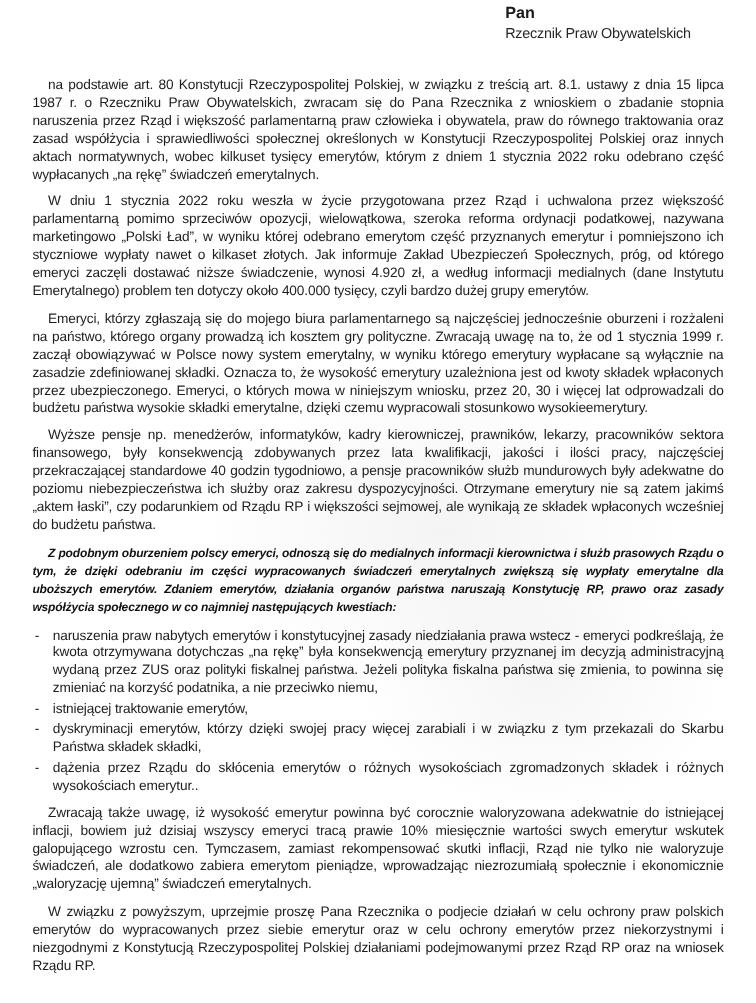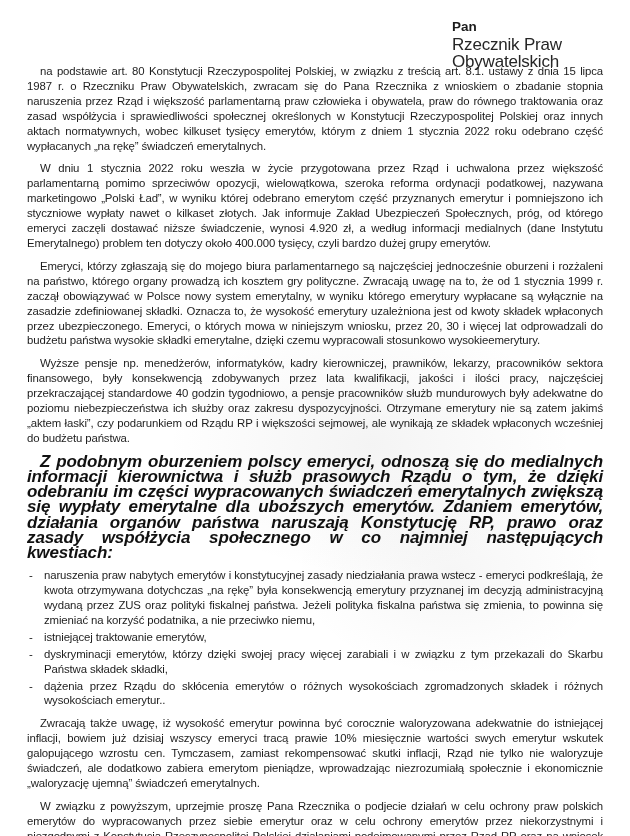--- a/index.html
+++ b/index.html
@@ -13,41 +13,40 @@
   }
   
   .wm { position:absolute; z-index:0; pointer-events:none; }
   .wm1 { left:160px; top:310px; width:420px; height:270px;
          background:radial-gradient(ellipse at center, rgba(100,100,100,0.07), rgba(100,100,100,0) 68%); }
   .wm2 { left:290px; top:460px; width:320px; height:220px;
          background:radial-gradient(ellipse at center, rgba(100,100,100,0.06), rgba(100,100,100,0) 68%); }
 
   .recipient {
     position:absolute; z-index:2;
-    top:1px; left:452px;
+    top:1px; left:421px;
     line-height:19px;
-    margin-top:16px;
   }
   .recipient .r-bold { font-weight:bold; font-size:13.5px; color:#1b1b1b; }
-  .recipient .r-title { font-size:17px; letter-spacing:-0.2px; color:#262626; line-height:17px; }
+  .recipient .r-title { font-size:12px; letter-spacing:-0.2px; color:#262626; line-height:17px; }
 
   .content {
     position:relative; z-index:1;
     margin:64px 27px 0 27px;
     width:576px;
     text-align:justify;
     font-size:11.4px;
     line-height:14.9px;
     letter-spacing:-0.12px;
     color:#1d1d1d;
   }
   .para { margin:0 0 8px 0; text-indent:13px; }
   .para.emph {
     font-weight:bold; font-style:italic;
-    font-size:17px; line-height:15.2px;
+    font-size:10px; line-height:15.2px;
     color:#111;
   }
   .dash-list { list-style:none; margin:0 0 8px 0; padding:0; }
   .dash-item { position:relative; padding-left:17px; margin:0 0 2px 0; }
   .dash-marker { position:absolute; left:2px; top:0; }
 </style>
 </head>
 <body>
 
 <div class="page">

